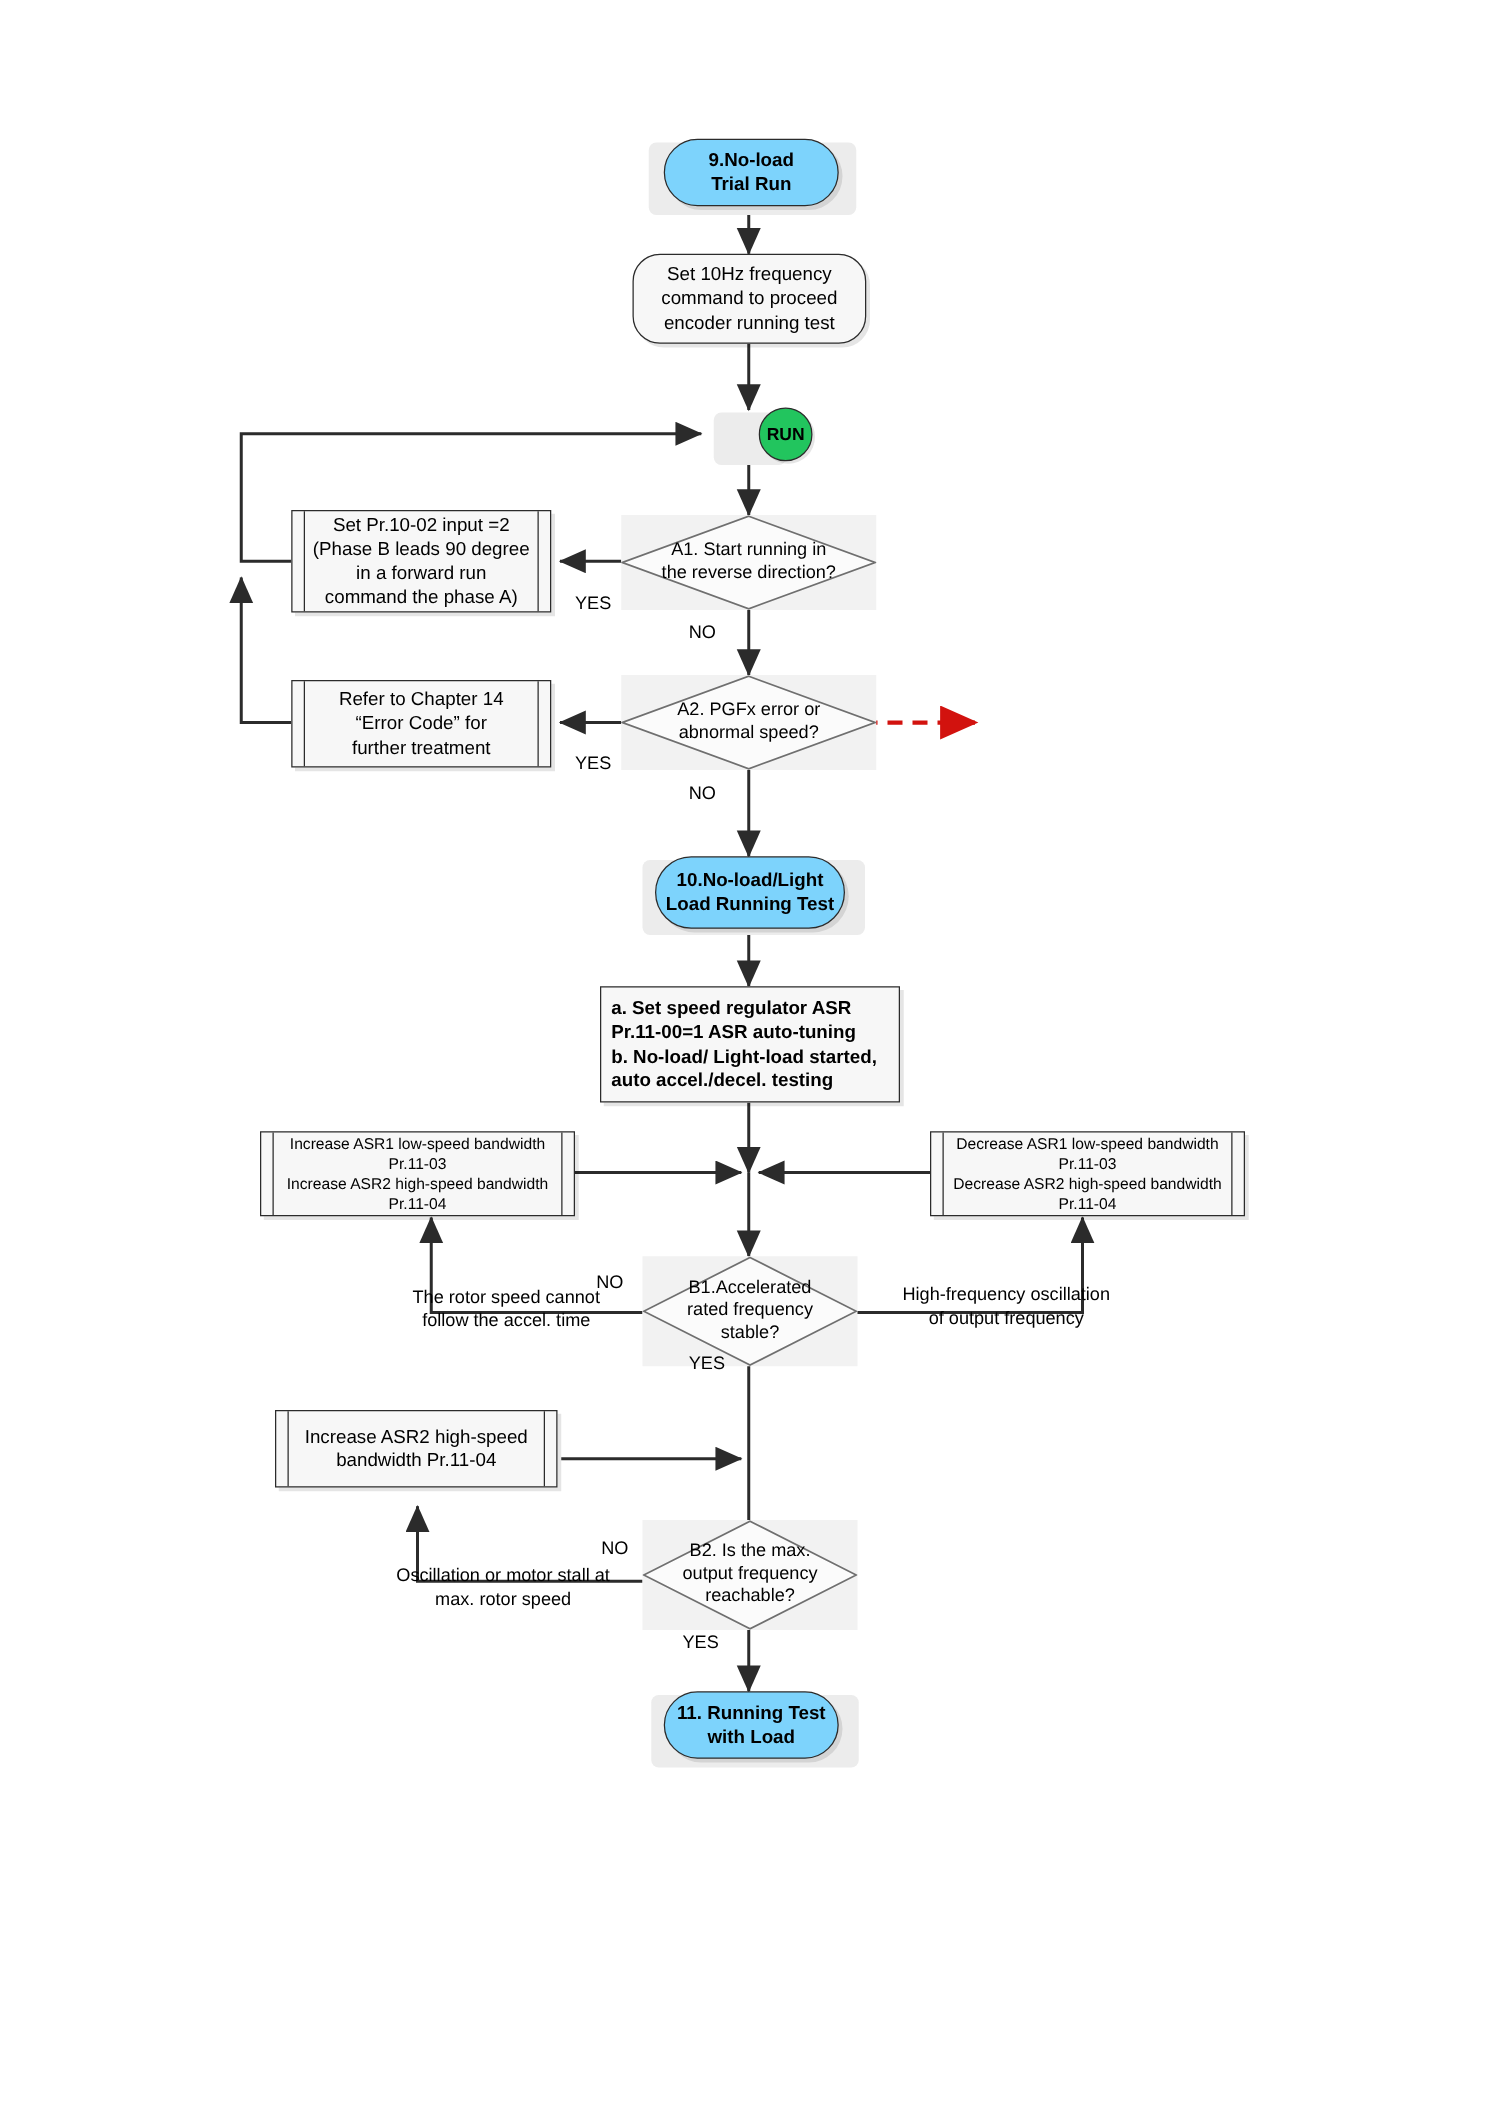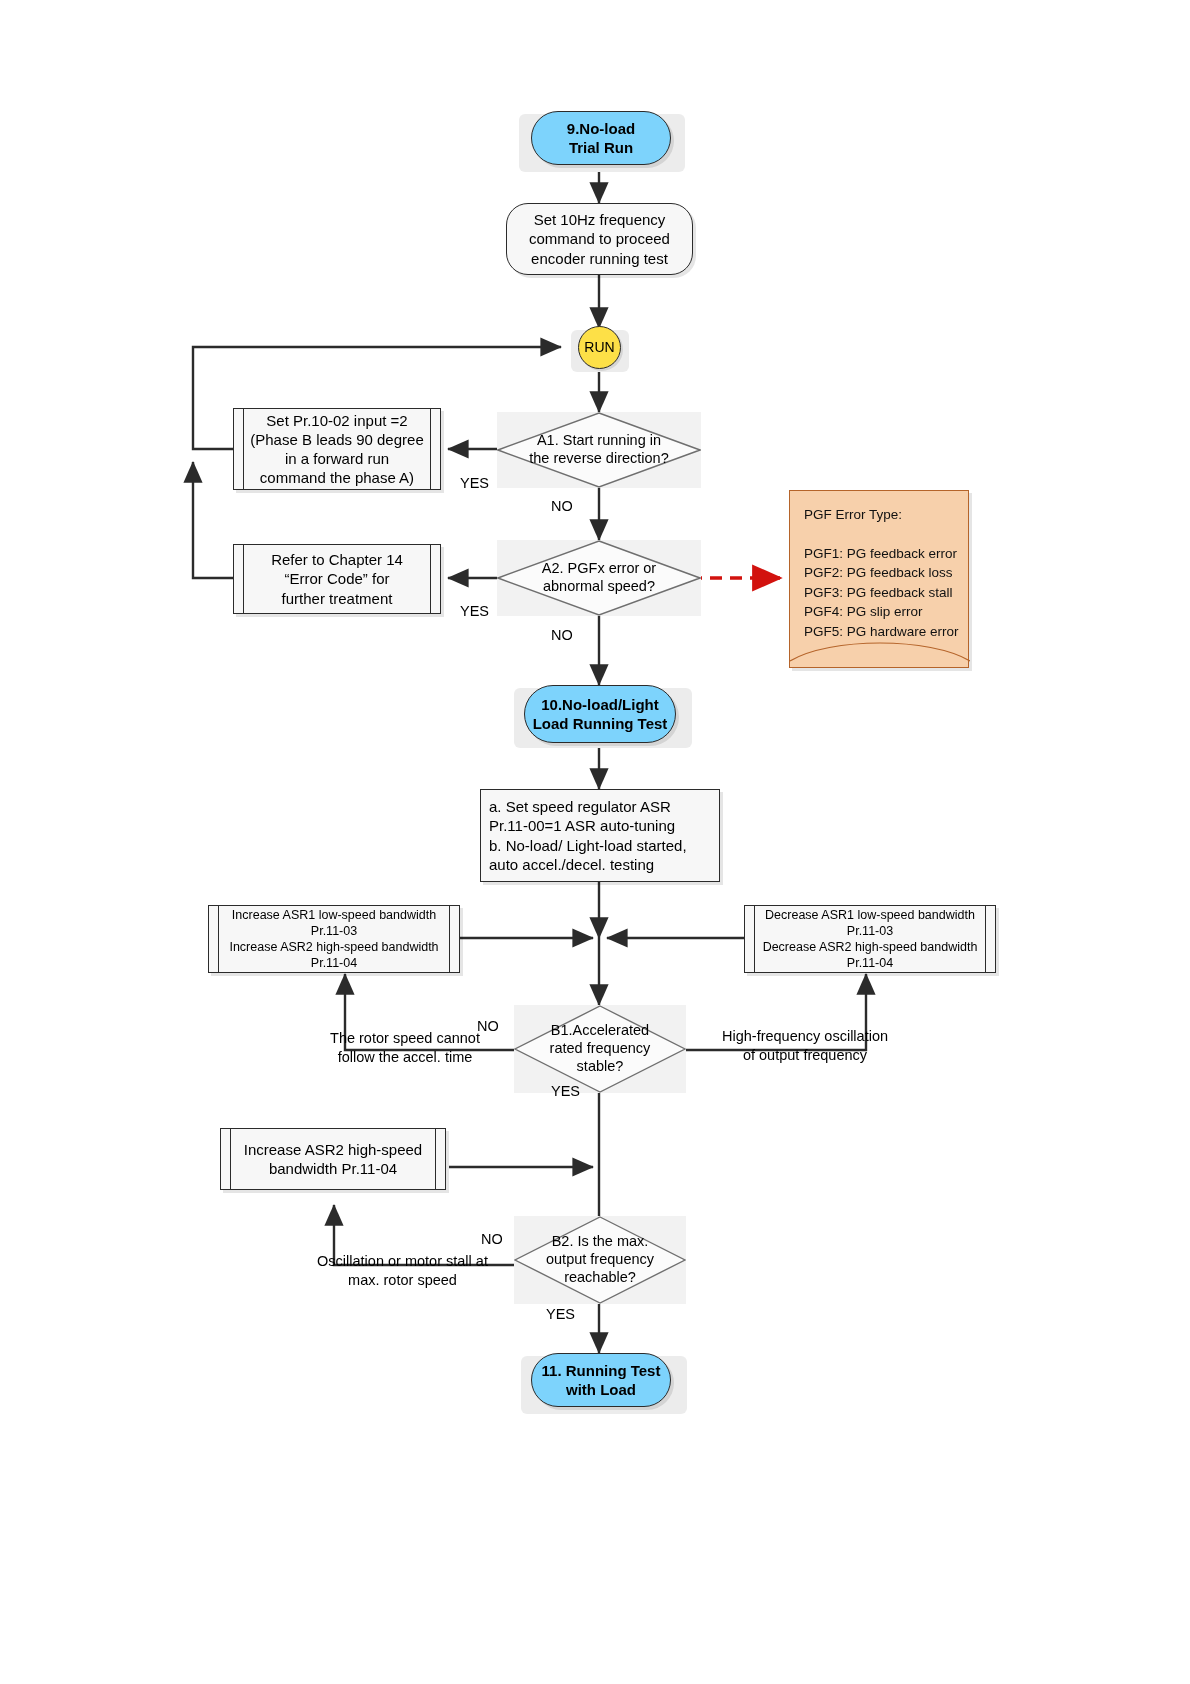--- a/index.html
+++ b/index.html
@@ -10,35 +10,35 @@
   .node{position:absolute;box-sizing:border-box;display:flex;align-items:center;
         justify-content:center;text-align:center;line-height:1.28;}
 
   
   .terminator{border:1.6px solid #2b2b2b;border-radius:999px;background:#7dd3fc;
               font-weight:bold;font-size:15px;
               box-shadow:3px 3px 0 rgba(0,0,0,.10);}
   .term-shade{position:absolute;background:#ececec;border-radius:6px;z-index:0;}
 
   
-  .circlenode{border:1.8px solid #2b2b2b;border-radius:50%;background:#fde047;
-              font-weight:normal;font-size:14px;box-shadow:2px 2px 0 rgba(0,0,0,.10);}
+  .circlenode{border:1.8px solid #2b2b2b;border-radius:50%;background:#22c55e;
+              font-weight:bold;font-size:14px;box-shadow:2px 2px 0 rgba(0,0,0,.10);margin-left:29px;}
 
   
   .process{border:1.5px solid #2b2b2b;background:#f7f7f7;font-size:15px;
            box-shadow:3px 3px 0 rgba(0,0,0,.10);padding:4px 8px;}
   .process.small{font-size:12.5px;}
   .process.lr{ } 
   .process.lr::before,.process.lr::after{content:"";position:absolute;top:0;bottom:0;
            width:0;border-left:1.5px solid #2b2b2b;}
   .process.lr::before{left:9px;}
   .process.lr::after{right:9px;}
 
   .ptext{white-space:pre-line;width:100%;}
-  .ptext.left{text-align:left;}
+  .ptext.left{text-align:left;font-weight:bold;}
 
   
   .decision{background:#f2f2f2;}
   .dia{position:absolute;inset:0;}
   .dia svg{position:absolute;left:0;top:0;}
   .dlabel{position:absolute;inset:0;display:flex;align-items:center;justify-content:center;
           text-align:center;font-size:14.5px;line-height:1.22;white-space:pre-line;}
 
   
   .note{position:absolute;background:#f7d0ab;border:1.3px solid #b5642a;
@@ -159,32 +159,20 @@
     <div class="dlabel">A2. PGFx error or
 abnormal speed?</div>
   </div>
 
   <div class="node process lr" style="left:233px;top:544px;width:208px;height:70px;">
     <span class="ptext">Refer to Chapter 14
 “Error Code”  for
 further treatment</span>
   </div>
 
-  <div class="note" style="left:789px;top:490px;width:180px;height:178px;">
-    <div class="ntext">PGF Error Type:
-
-PGF1: PG feedback error
-PGF2: PG feedback loss
-PGF3: PG feedback stall
-PGF4: PG slip error
-PGF5: PG hardware error</div>
-    <svg class="wave" viewBox="0 0 180 26" preserveAspectRatio="none" xmlns="http://www.w3.org/2000/svg">
-      <path d="M0,20 C40,-4 140,-4 180,20" fill="none" stroke="#b5642a" stroke-width="1.2"></path>
-    </svg>
-  </div>
 
   <div class="term-shade" style="left:514px;top:688px;width:178px;height:60px;"></div>
   <div class="node terminator" style="left:524px;top:685px;width:152px;height:58px;">
     <span class="ptext">10.No-load/Light
 Load Running Test</span>
   </div>
 
   <div class="node process" style="left:480px;top:789px;width:240px;height:93px;">
     <span class="ptext left">a. Set speed regulator ASR
      Pr.11-00=1 ASR auto-tuning

